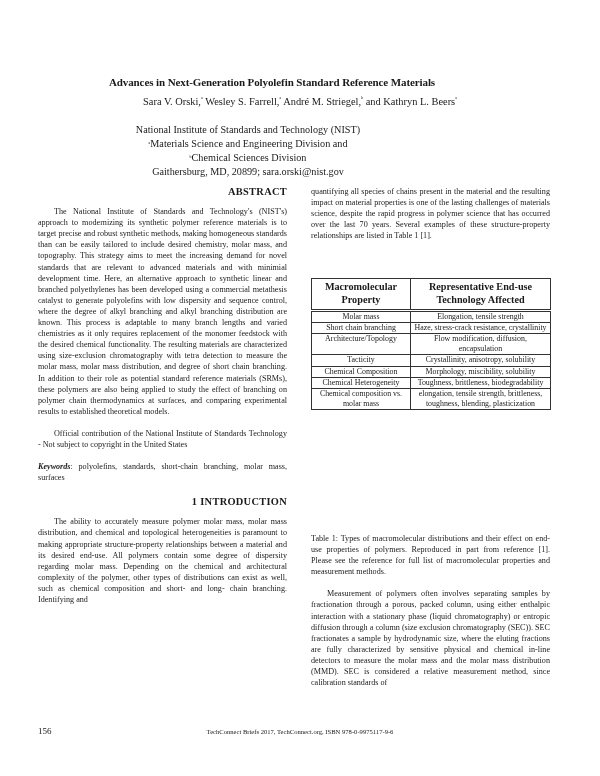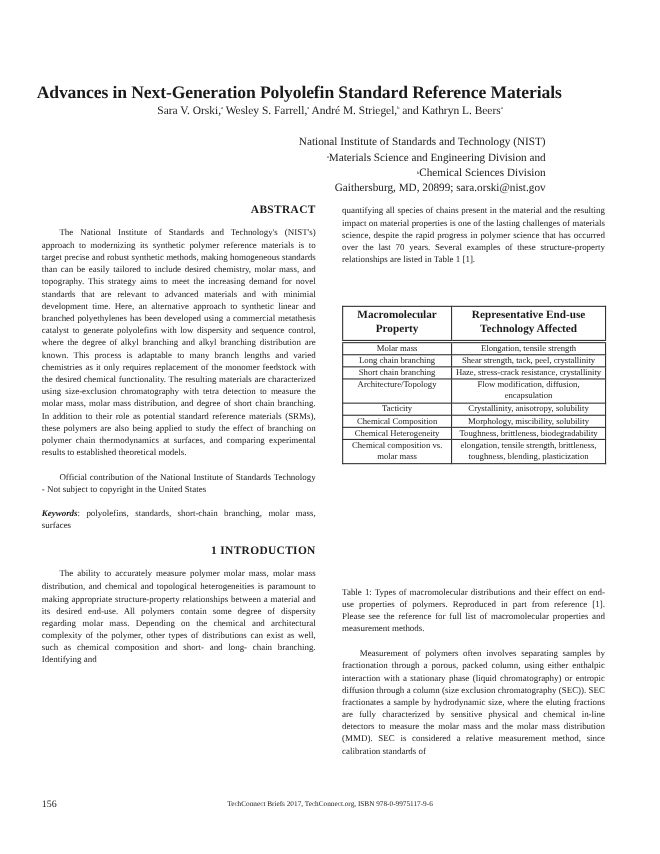--- a/index.html
+++ b/index.html
@@ -1,22 +1,22 @@
 <!DOCTYPE html>
 <html><head>
 <meta charset="utf-8">
 <style>
   html, body { margin: 0; padding: 0; background: #ffffff; }
   body { width: 600px; height: 776px; position: relative; overflow: hidden;
          font-family: "Liberation Serif", "DejaVu Serif", serif; color: #1a1a1a; }
   .abs { position: absolute; }
   .title { left: 0; width: 544px; top: 76px; text-align: center; font-weight: bold;
-           font-size: 16px; letter-spacing: -0.1px; }
+           font-size: 11px; letter-spacing: -0.1px; }
   .authors { left: 0; width: 600px; top: 96px; text-align: center; font-size: 10.4px; }
-  .affil { left: 0; width: 496px; top: 123px; text-align: right; font-size: 10.2px; line-height: 14px; }
+  .affil { left: 0; width: 496px; top: 123px; text-align: center; font-size: 10.2px; line-height: 14px; }
   sup { font-size: 4px; vertical-align: top; position: relative; top: -1px; }
   .col { font-size: 8.15px; line-height: 11.1px; text-align: justify; }
   .col p { margin: 0; }
   .indent { text-indent: 16px; }
   .left-col { left: 38px; width: 249px; }
   .right-col { left: 311px; width: 239px; }
   .heading { text-align: right; font-weight: bold; font-size: 10.4px; letter-spacing: 0.3px; }
   table.props { border-collapse: collapse; font-size: 7.9px; line-height: 10.2px; }
   table.props td, table.props th { border: 1px solid #333; text-align: center; padding: 0 2px; vertical-align: top; }
   table.props th { font-size: 10.2px; line-height: 12.8px; font-weight: bold; padding: 2px 2px 2px; border-bottom: 3px double #333; }
@@ -63,24 +63,20 @@
     <tbody>
         <tr>
       <th>Macromolecular Property</th>
       <th>Representative End-use Technology Affected</th>
     </tr>
     <tr>
           <td class="c1">Molar mass</td>
           <td class="c2">Elongation, tensile strength</td>
         </tr>
     <tr>
-          <td class="c1">Long chain branching</td>
-          <td class="c2">Shear strength, tack, peel, crystallinity</td>
-        </tr>
-    <tr>
           <td class="c1">Short chain branching</td>
           <td class="c2">Haze, stress-crack resistance, crystallinity</td>
         </tr>
     <tr>
           <td class="c1">Architecture/Topology</td>
           <td class="c2">Flow modification, diffusion, encapsulation</td>
         </tr>
     <tr>
           <td class="c1">Tacticity</td>
           <td class="c2">Crystallinity, anisotropy, solubility</td>

